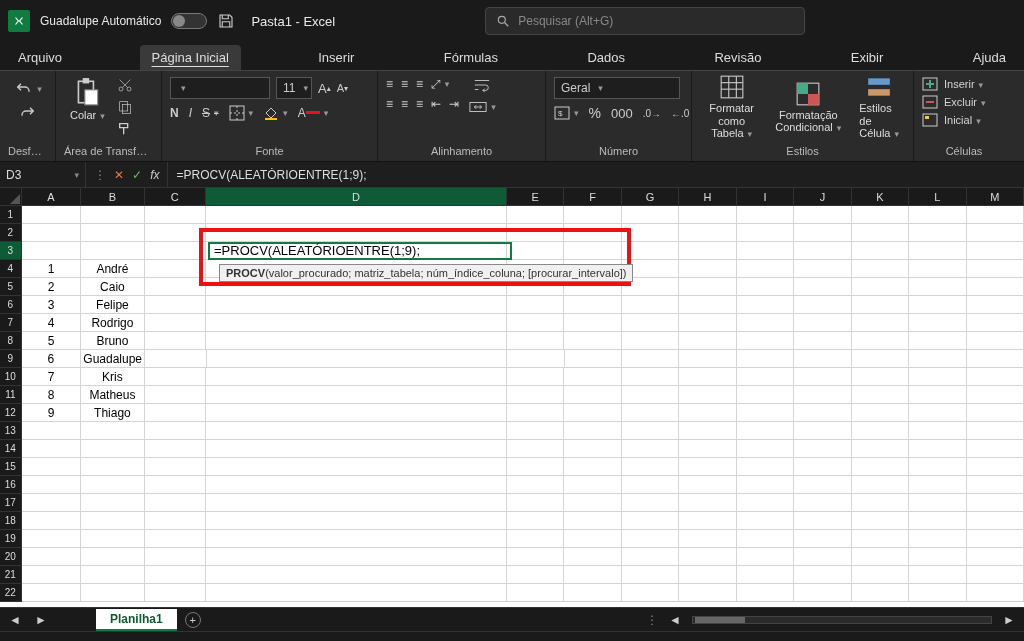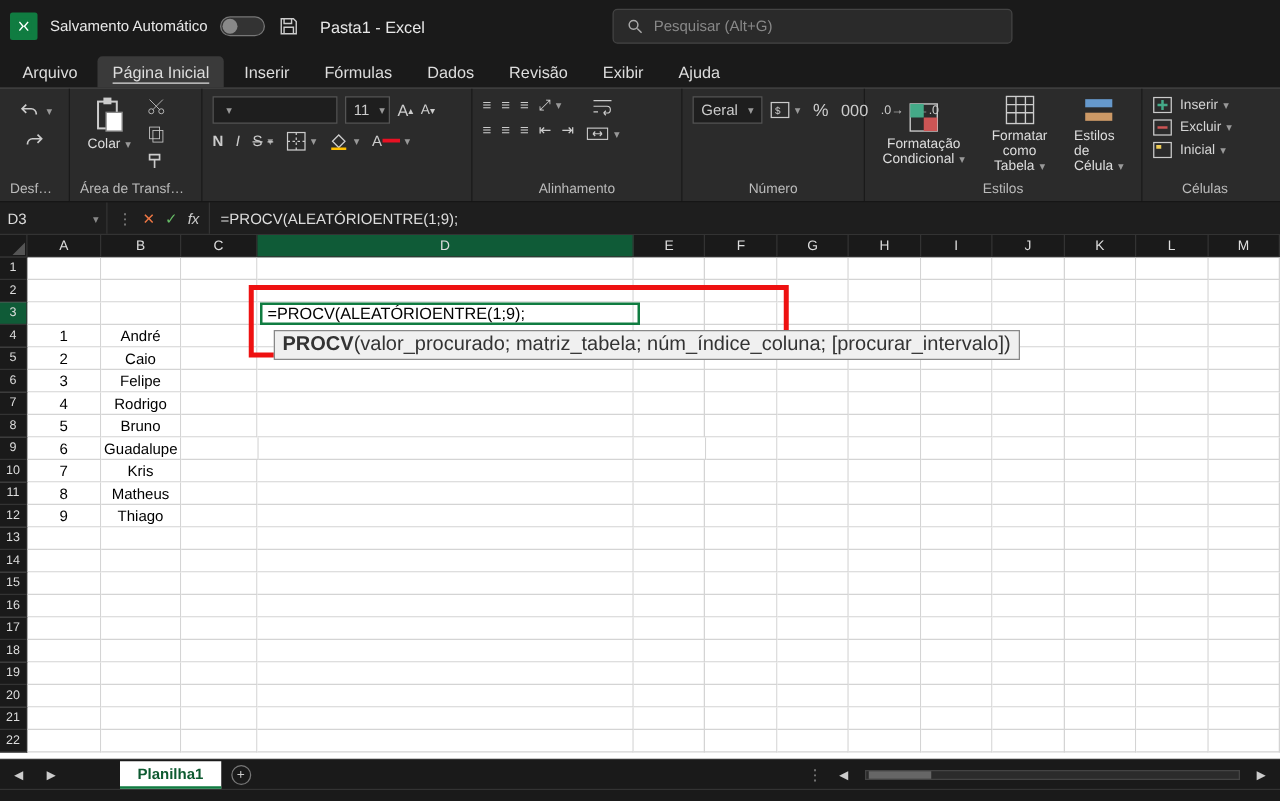--- a/index.html
+++ b/index.html
@@ -9,21 +9,21 @@
 .titlebar { height: 42px; background: #1a1a1a; display: flex; align-items: center; padding: 0 8px; gap: 10px; }
 .file-icon-box { width: 22px; height: 22px; background: #107c41; display: flex; align-items: center; justify-content: center; color: #fff; font-weight: bold; border-radius: 2px;}
 .autosave-label { color: #e8e8e8; font-size: 12px; }
 .toggle-pill { width: 36px; height: 16px; border: 1px solid #777; border-radius: 8px; position: relative; background:#333;}
 .toggle-pill::after { content:''; width:12px; height:12px; border-radius:50%; background:#888; position:absolute; left:1px; top:1px;}
 .save-icon { width:18px; height:18px; }
 .file-title { color:#e8e8e8; font-size:13px; margin-left:6px;}
 .searchbox { flex:0 0 320px; margin-left:140px; height:28px; background:#2a2a2a; border:1px solid #444; border-radius:4px; display:flex; align-items:center; padding:0 10px; color:#aaa; gap:8px; }
 
 
-.ribbontabs { height: 28px; display:flex; align-items:flex-end; padding:0 6px; gap:4px; background:#1a1a1a; }
+.ribbontabs { height: 28px; display:flex; align-items:flex-end; padding:0 6px; gap:4px; background:#1a1a1a;justify-content:space-between; }
 .ribbontabs .tab { padding: 5px 12px; color:#ddd; font-size:13px; cursor:pointer; }
 .ribbontabs .tab.active { background:#3a3a3a; border-radius:4px 4px 0 0; text-decoration: underline; text-underline-offset: 4px;}
 
 
 .ribbon { height: 92px; background:#2b2b2b; display:flex; border-top:1px solid #444; border-bottom:1px solid #111; }
 .ribgroup { border-right:1px solid #1a1a1a; padding:4px 8px 2px 8px; display:flex; flex-direction:column; justify-content:space-between;}
 .ribgroup-label { text-align:center; color:#bbb; font-size:11px; padding:2px 0; white-space:nowrap; overflow:hidden; text-overflow:ellipsis;}
 .ribrow { display:flex; gap:6px; align-items:center; }
 .ribbig { display:flex; flex-direction:column; align-items:center; gap:2px; padding:2px 6px; color:#ddd; font-size:11px;}
 .iconbtn { color:#ccc; display:inline-flex; align-items:center; justify-content:center; }
@@ -48,21 +48,21 @@
 .gridbody { position:relative; }
 .row { display:flex; height:18px; }
 .rowh { width:22px; background:#1a1a1a; color:#ddd; border-right:1px solid #333; border-bottom:1px solid #333; font-size:10px; display:flex; align-items:center; justify-content:center;}
 .rowh.active { background:#0f5b37;}
 .cell { border-right:1px solid #d4d4d4; border-bottom:1px solid #d4d4d4; font-size:12px; color:#000; display:flex; align-items:center; padding:0 4px; background:#fff;}
 .cell.center { justify-content:center;}
 
 
 .activecell-border { position:absolute; border:2px solid #107c41; pointer-events:none; }
 .red-highlight { position:absolute; border:4px solid #e11; pointer-events:none; }
-.tooltip-hint { position:absolute; background:#f0f0f0; border:1px solid #888; color:#333; font-size:16px; padding:2px 6px; white-space:nowrap;}
+.tooltip-hint { position:absolute; background:#f0f0f0; border:1px solid #888; color:#333; font-size:11px; padding:2px 6px; white-space:nowrap;}
 .cell-formula-text { position:absolute; font-size:13px; color:#000; background:transparent;}
 
 
 .sheettabs { height:24px; background:#1a1a1a; display:flex; align-items:center; padding:0 6px; gap:8px; color:#ccc; font-size:12px; border-top:1px solid #333;}
 .sheettab { padding:3px 14px; background:#fff; color:#0d5a30; border-radius:0; font-weight:600; border-bottom:2px solid #107c41;}
 .navarrow { width:18px; text-align:center; cursor:pointer;}
 .plus-circle { width:16px; height:16px; border:1px solid #777; border-radius:50%; display:flex; align-items:center; justify-content:center; font-size:11px;}
 
 
 .statusbar { height:10px; background:#1a1a1a; border-top:1px solid #333; display:flex; justify-content:flex-end; align-items:center; padding:0 6px; gap:4px;}
@@ -74,21 +74,21 @@
 </head>
 <body>
 
 <div class="titlebar">
   <div class="file-icon-box">
     <svg width="14" height="14" viewBox="0 0 24 24">
         <rect x="2" y="2" width="20" height="20" fill="#107c41"></rect>
         <path d="M6 6 L11 12 L6 18 M18 6 L13 12 L18 18" stroke="#fff" stroke-width="2" fill="none"></path>
       </svg>
   </div>
-  <span class="autosave-label">Salvamento Automático</span>
+  <span class="autosave-label">Guadalupe Automático</span>
   <div class="toggle-pill"></div>
   <span class="iconbtn">
     <svg class="save-icon" viewBox="0 0 24 24">
         <path d="M4 4h13l3 3v13H4z M7 4v5h8V4 M7 20v-7h10v7" fill="none" stroke="#ccc" stroke-width="1.5"></path>
       </svg>
   </span>
   <span class="file-title">Pasta1  -  Excel</span>
   <div class="searchbox">
     <span>
       <svg width="14" height="14" viewBox="0 0 24 24">
@@ -189,20 +189,21 @@
               <path d="M3 8l5-5 5 5-5 5z" fill="none" stroke="#ccc"></path>
               <rect x="2" y="13" width="12" height="2" fill="#ffc000"></rect>
             </svg>
           </span>
         <span class="iconbtn dd-caret">
             <span style="color:#ccc">A</span>
             <div style="width:14px;height:3px;background:#e81123;margin-top:-1px"></div>
           </span>
       </div>
     </div>
+    <div class="ribgroup-label">Fonte</div>
   </div>
 
   <div class="ribgroup" style="width:168px">
     <div style="display:flex;gap:10px;padding-top:2px">
       <div style="display:flex;flex-direction:column;gap:6px">
         <div class="ribrow" style="gap:8px">
           <span class="iconbtn">≡</span>
           <span class="iconbtn">≡</span>
           <span class="iconbtn">≡</span>
           <span class="iconbtn dd-caret">⤢</span>
@@ -226,21 +227,21 @@
               <rect x="1" y="3" width="18" height="10" fill="none" stroke="#ccc"></rect>
               <path d="M6 8h8M6 8l2-2M6 8l2 2M14 8l-2-2M14 8l-2 2" stroke="#ccc" fill="none"></path>
             </svg>
           </span>
       </div>
     </div>
     <div class="ribgroup-label">Alinhamento</div>
   </div>
 
   <div class="ribgroup" style="width:146px">
-    <div style="display:flex;flex-direction:row;gap:6px;padding-top:2px">
+    <div style="display:flex;flex-direction:column;gap:6px;padding-top:2px">
       <div class="fontbox dd-caret" style="width:126px">
           <span>Geral</span>
         </div>
       <div class="ribrow" style="gap:10px">
         <span class="iconbtn dd-caret">
             <svg width="16" height="14" viewBox="0 0 16 14">
               <rect x="1" y="1" width="14" height="12" fill="none" stroke="#ccc"></rect>
               <text x="4" y="10" fill="#ccc" font-size="8">$</text>
             </svg>
           </span>
@@ -251,34 +252,34 @@
       </div>
     </div>
     <div class="ribgroup-label">Número</div>
   </div>
 
   <div class="ribgroup" style="width:222px">
     <div class="ribrow" style="height:64px">
       <div class="ribbig">
         <svg width="26" height="26" viewBox="0 0 24 24">
             <rect x="2" y="2" width="20" height="20" fill="none" stroke="#ccc"></rect>
-            <rect x="2" y="2" width="10" height="10" fill="#4a8"></rect>
-            <rect x="12" y="12" width="10" height="10" fill="#c55"></rect>
-          </svg>
-        <span style="text-align:center;line-height:1.1" class="dd-caret">Formatação Condicional</span>
-      </div>
-      <div class="ribbig">
-        <svg width="26" height="26" viewBox="0 0 24 24">
-            <rect x="2" y="2" width="20" height="20" fill="none" stroke="#ccc"></rect>
             <line x1="2" y1="8" x2="22" y2="8" stroke="#ccc"></line>
             <line x1="2" y1="14" x2="22" y2="14" stroke="#ccc"></line>
             <line x1="9" y1="2" x2="9" y2="22" stroke="#ccc"></line>
             <line x1="16" y1="2" x2="16" y2="22" stroke="#ccc"></line>
           </svg>
         <span style="text-align:center;line-height:1.1" class="dd-caret">Formatar como Tabela</span>
+      </div>
+      <div class="ribbig">
+        <svg width="26" height="26" viewBox="0 0 24 24">
+            <rect x="2" y="2" width="20" height="20" fill="none" stroke="#ccc"></rect>
+            <rect x="2" y="2" width="10" height="10" fill="#4a8"></rect>
+            <rect x="12" y="12" width="10" height="10" fill="#c55"></rect>
+          </svg>
+        <span style="text-align:center;line-height:1.1" class="dd-caret">Formatação Condicional</span>
       </div>
       <div class="ribbig">
         <svg width="26" height="26" viewBox="0 0 24 24">
             <rect x="2" y="4" width="20" height="6" fill="#69c"></rect>
             <rect x="2" y="14" width="20" height="6" fill="#c96"></rect>
           </svg>
         <span style="line-height:1.1" class="dd-caret">Estilos de Célula</span>
       </div>
     </div>
     <div class="ribgroup-label">Estilos</div>

